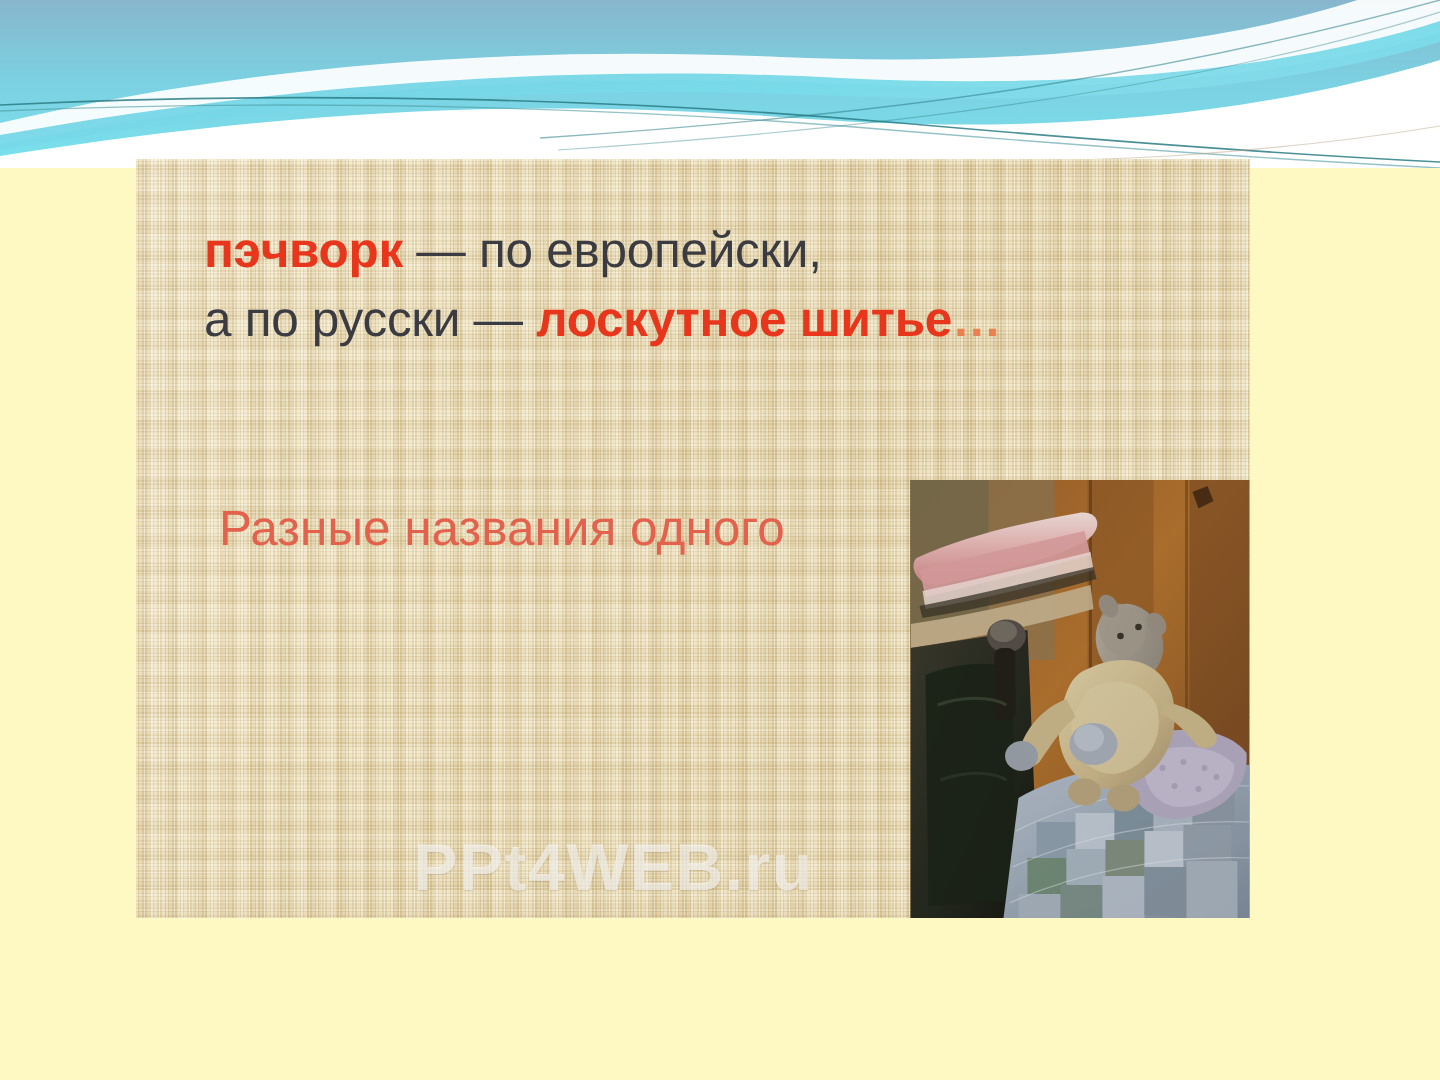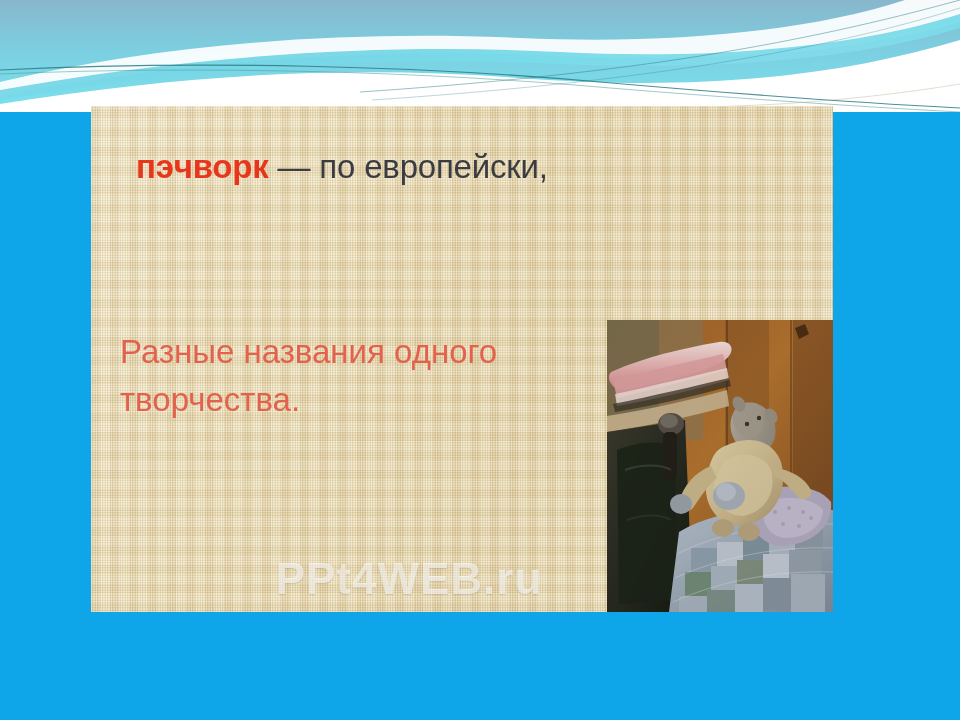--- a/index.html
+++ b/index.html
@@ -7,21 +7,21 @@
     width: 960px; height: 720px;
     overflow: hidden;
     background: #ffffff;
     font-family: "Liberation Sans", sans-serif;
   }
 
   #slide-root {
     position: relative;
     width: 960px;
     height: 720px;
-    background: #0ea5e9;
+    background: #fef9c3;
   }
 
   
   #wave-banner {
     position: absolute;
     left: 0; top: 0;
     width: 960px; height: 112px;
     overflow: hidden;
   }
   #wave-banner svg { display: block; }
@@ -76,21 +76,21 @@
   }
   .w-orange {
     color: #f2a85e;
     font-weight: 700;
   }
   .dash { color: #3b3b42; font-weight: 400; }
   .ellip { color: #e8804f; font-weight: 700; }
 
   #subtitle-block {
     position: absolute;
-    left: 29px; top: 222px;
+    left: 55px; top: 222px;
     width: 560px;
   }
   .sub-line {
     font-size: 33px;
     line-height: 48px;
     color: #e2624d;
     font-weight: 400;
     white-space: nowrap;
   }
 
@@ -170,25 +170,27 @@
 
   <div id="slide-picture">
 
     <div id="caption-block">
 
       <div class="cap-line">
         <span class="w-red">пэчворк</span><span class="dash"> — </span><span class="w-dark">по европейски,</span>
       </div>
 
 
+      <div class="cap-line">
+        <span class="w-dark">а по русски</span><span class="dash"> — </span><span class="w-red">лоскутное шитье</span><span class="ellip">…</span>
+      </div>
     </div>
 
     <div id="subtitle-block">
       <div class="sub-line">Разные названия одного</div>
-      <div class="sub-line">творчества.</div>
     </div>
 
     <div id="inset-photo">
       <svg width="226" height="292" viewBox="0 0 226 292" xmlns="http://www.w3.org/2000/svg">
         <defs>
           <linearGradient id="woodWall" x1="0" y1="0" x2="1" y2="1">
             <stop offset="0%" stop-color="#9a5f2a"></stop>
             <stop offset="45%" stop-color="#b4752f"></stop>
             <stop offset="100%" stop-color="#7d4a22"></stop>
           </linearGradient>

